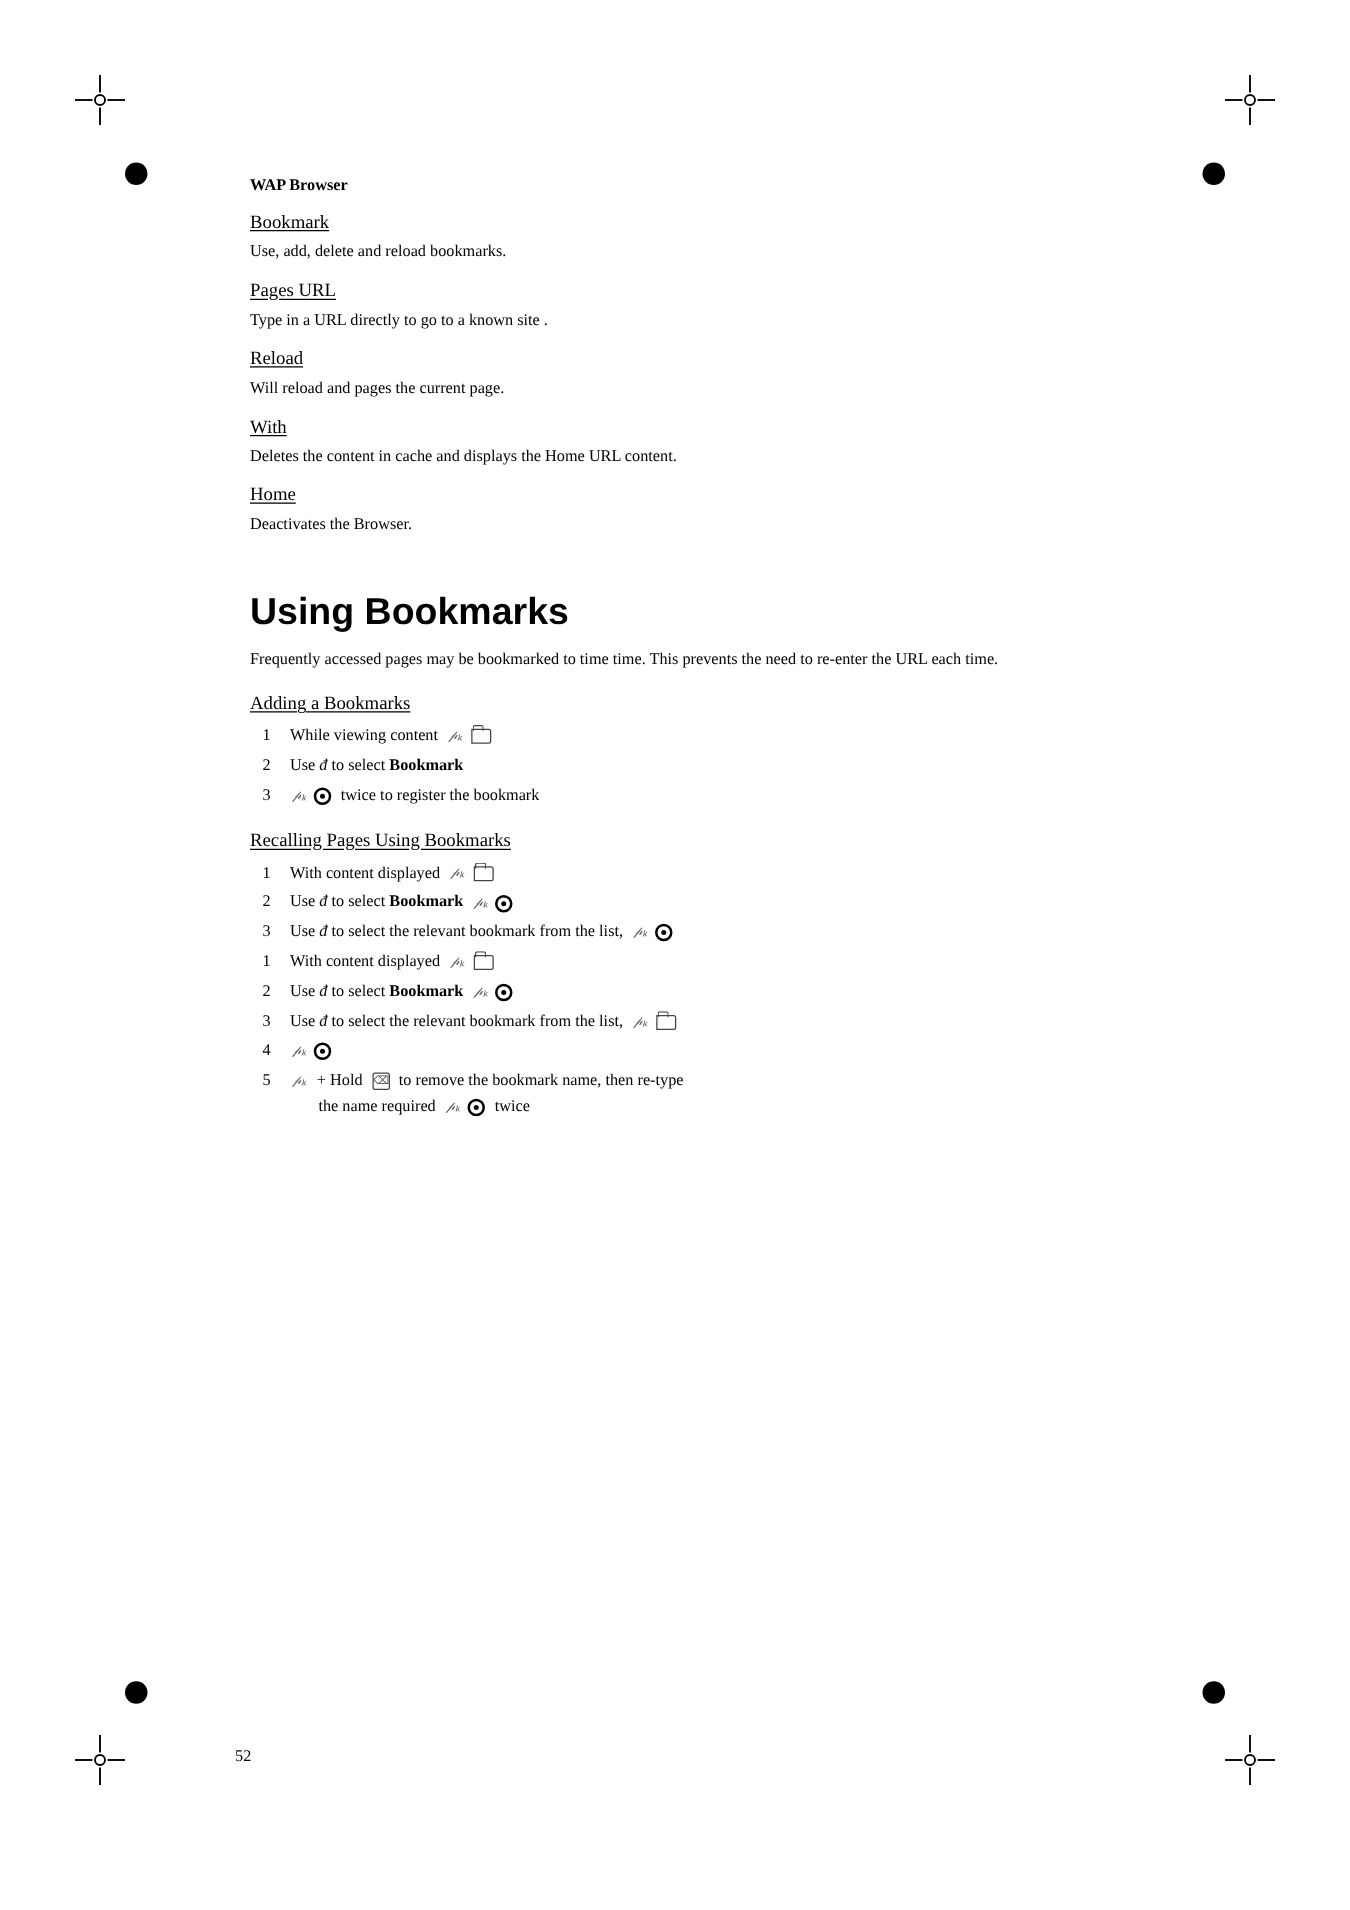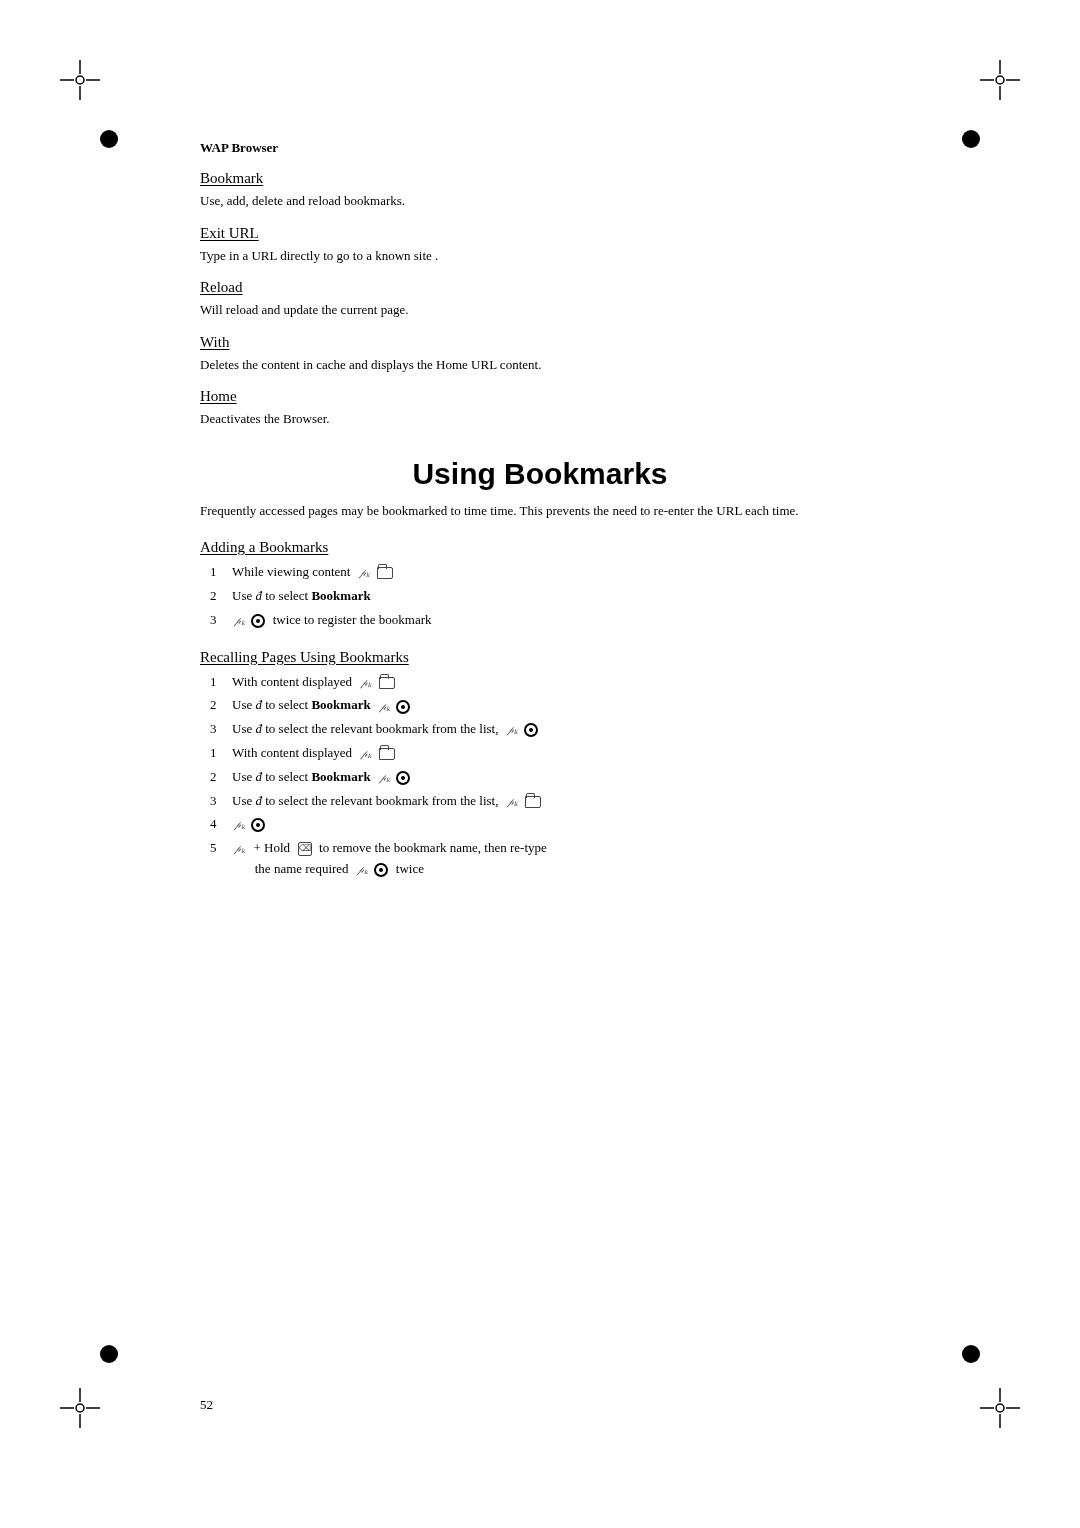--- a/index.html
+++ b/index.html
@@ -65,24 +65,23 @@
     .topic-desc {
       font-size: 13px;
       margin-bottom: 2px;
       line-height: 1.5;
     }
 
     .main-heading {
       font-size: 30px;
       font-weight: bold;
       font-family: Arial, Helvetica, sans-serif;
-      margin-top: 28px;
+      margin-top: 44px;
       margin-bottom: 10px;
       border-bottom: none;
-      text-align: center;
     }
 
     .intro-text {
       font-size: 13px;
       line-height: 1.6;
       margin-bottom: 16px;
     }
 
     .sub-heading {
       font-size: 15px;
@@ -179,21 +178,21 @@
       margin: 0 1px;
       font-size: 9px;
       text-align: center;
       line-height: 11px;
       color: #444;
     }
 
     .page-number {
       position: absolute;
       bottom: 115px;
-      left: 200px;
+      left: 188px;
       font-size: 13px;
     }
   </style>
 </head>
 <body>
 
 <div class="page">
 
   <div class="corner-mark tl">
     <svg viewBox="0 0 40 40" fill="none" stroke="#000" stroke-width="1.5">
@@ -240,27 +239,27 @@
   <div style="margin-top: 60px;">
 
     <div class="section-header">WAP Browser</div>
 
     <div>
       <div class="topic-title">Bookmark</div>
       <div class="topic-desc">Use, add, delete and reload bookmarks.</div>
     </div>
 
     <div>
-      <div class="topic-title">Exit URL</div>
+      <div class="topic-title">Pages URL</div>
       <div class="topic-desc">Type in a URL directly to go to a known site .</div>
     </div>
 
     <div>
       <div class="topic-title">Reload</div>
-      <div class="topic-desc">Will reload and update the current page.</div>
+      <div class="topic-desc">Will reload and pages the current page.</div>
     </div>
 
     <div>
       <div class="topic-title">With</div>
       <div class="topic-desc">Deletes the content in cache and displays the Home URL content.</div>
     </div>
 
     <div>
       <div class="topic-title">Home</div>
       <div class="topic-desc">Deactivates the Browser.</div>

